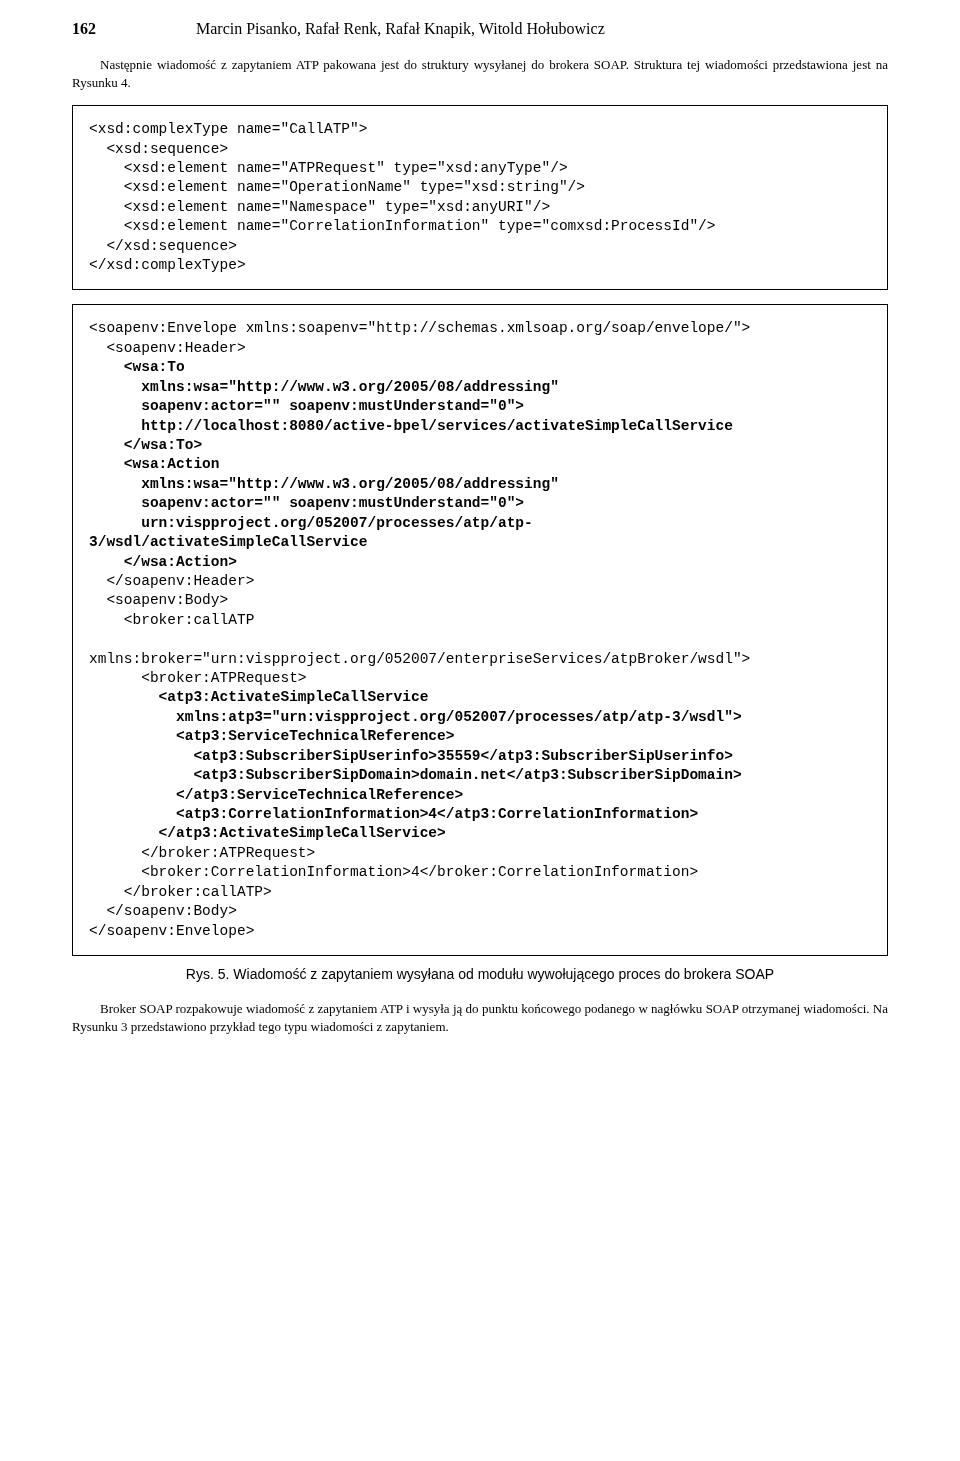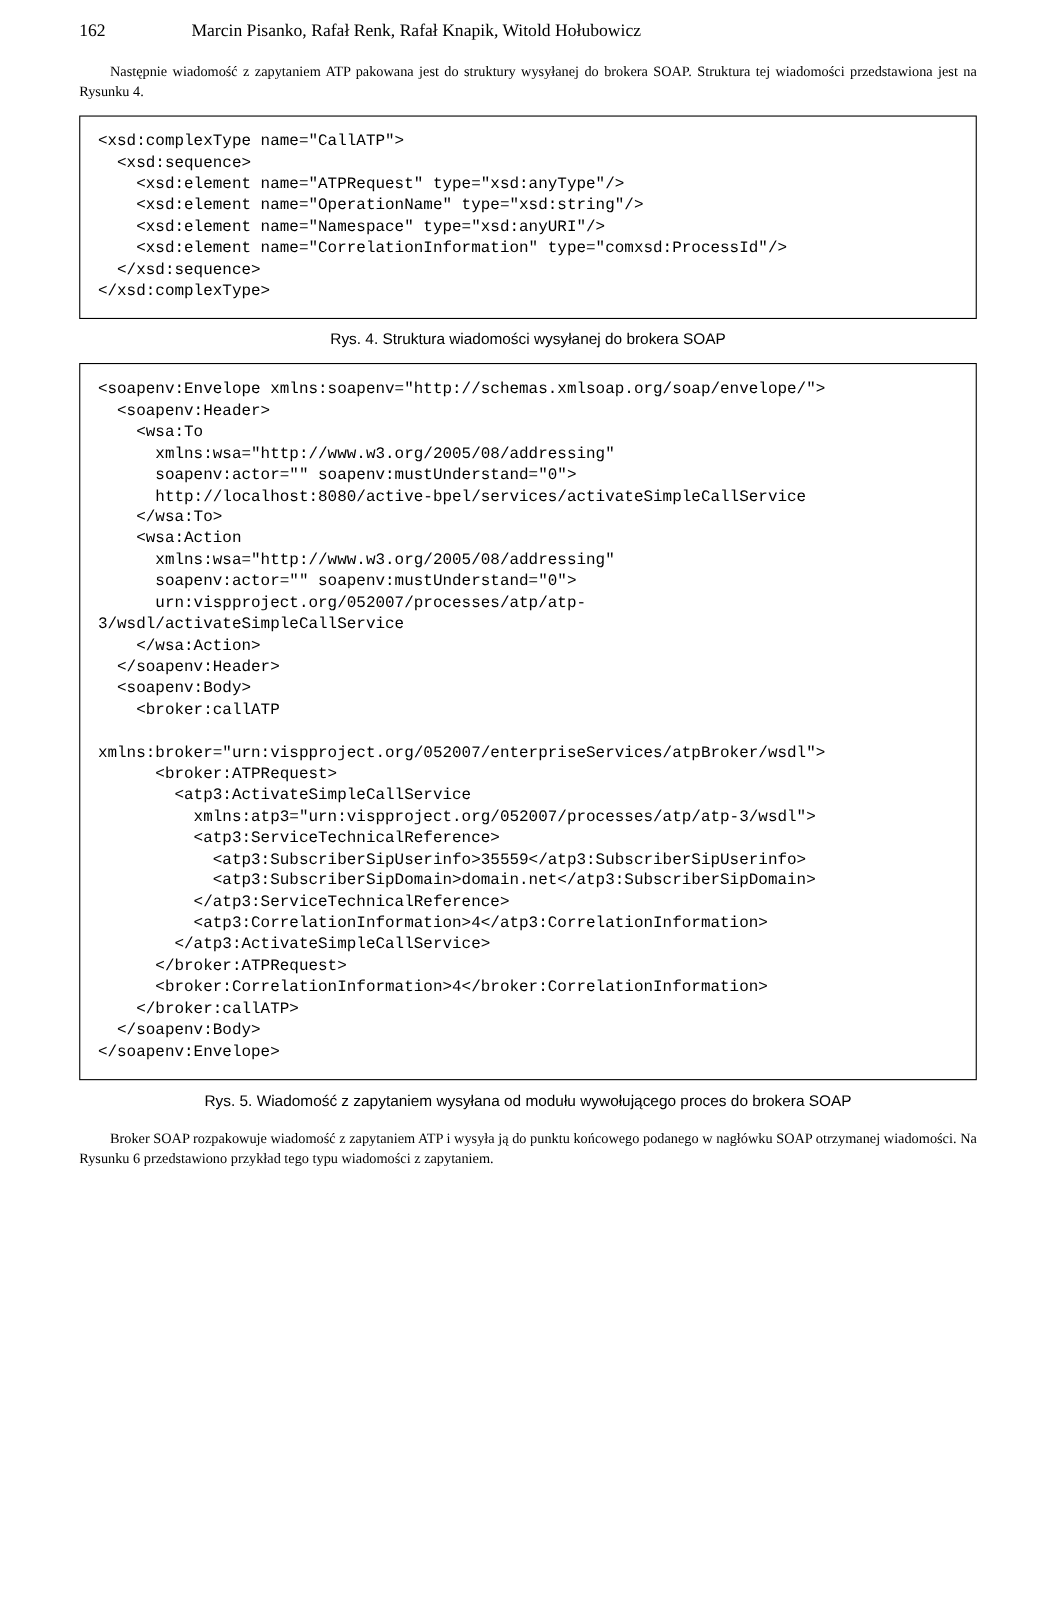--- a/index.html
+++ b/index.html
@@ -14,41 +14,42 @@
     min-height: 1461px;
     padding: 20px 72px 40px 72px;
     box-sizing: border-box;
   }
   .header-line {
     font-size: 16px;
     margin-bottom: 16px;
   }
   .header-line .pagenum {
     display: inline-block;
-    margin-right: 74px;
+    margin-right: 96px;
+    font-weight: bold;
   }
   p.body {
     font-size: 13px;
     line-height: 1.35;
     margin: 18px 0 12px 0;
     text-align: justify;
     text-indent: 28px;
   }
   .codebox {
     border: 1px solid #000;
     padding: 14px 16px;
     margin: 14px 0 10px 0;
     font-family: "Courier New", Courier, monospace;
     font-size: 14.5px;
     line-height: 1.34;
     white-space: pre;
     overflow: hidden;
   }
   .codebox .b {
-    font-weight: normal;
+    font-weight: bold;
   }
   .caption {
     text-align: center;
     font-family: Arial, Helvetica, sans-serif;
     font-size: 14px;
     margin: 6px 0 8px 0;
   }
 </style>
 </head>
 <body>
@@ -64,21 +65,20 @@
 
   <div class="codebox">&lt;xsd:complexType name="CallATP"&gt;
   &lt;xsd:sequence&gt;
     &lt;xsd:element name="ATPRequest" type="xsd:anyType"/&gt;
     &lt;xsd:element name="OperationName" type="xsd:string"/&gt;
     &lt;xsd:element name="Namespace" type="xsd:anyURI"/&gt;
     &lt;xsd:element name="CorrelationInformation" type="comxsd:ProcessId"/&gt;
   &lt;/xsd:sequence&gt;
 &lt;/xsd:complexType&gt;</div>
 
-  <div class="caption">Rys. 4. Struktura wiadomości wysyłanej do brokera SOAP</div>
 
 
   <div class="codebox"><span>&lt;soapenv:Envelope xmlns:soapenv="http://schemas.xmlsoap.org/soap/envelope/"&gt;</span>
 <span>  &lt;soapenv:Header&gt;</span>
 <span class="b">    &lt;wsa:To
       xmlns:wsa="http://www.w3.org/2005/08/addressing"
       soapenv:actor="" soapenv:mustUnderstand="0"&gt;
       http://localhost:8080/active-bpel/services/activateSimpleCallService
     &lt;/wsa:To&gt;
     &lt;wsa:Action
@@ -102,15 +102,15 @@
           &lt;atp3:CorrelationInformation&gt;4&lt;/atp3:CorrelationInformation&gt;
         &lt;/atp3:ActivateSimpleCallService&gt;</span>
 <span>      &lt;/broker:ATPRequest&gt;</span>
 <span>      &lt;broker:CorrelationInformation&gt;4&lt;/broker:CorrelationInformation&gt;</span>
 <span>    &lt;/broker:callATP&gt;</span>
 <span>  &lt;/soapenv:Body&gt;</span>
 <span>&lt;/soapenv:Envelope&gt;</span></div>
 
   <div class="caption">Rys. 5. Wiadomość z zapytaniem wysyłana od modułu wywołującego proces do brokera SOAP</div>
 
-  <p class="body">Broker SOAP rozpakowuje wiadomość z zapytaniem ATP i wysyła ją do punktu końcowego podanego w nagłówku SOAP otrzymanej wiadomości. Na Rysunku 6 przedstawiono przykład tego typu wiadomości z zapytaniem.</p>
+  <p class="body">Broker SOAP rozpakowuje wiadomość z zapytaniem ATP i wysyła ją do punktu końcowego podanego w nagłówku SOAP otrzymanej wiadomości. Na Rysunku 3 przedstawiono przykład tego typu wiadomości z zapytaniem.</p>
 
 </div>
 
 </body></html>

